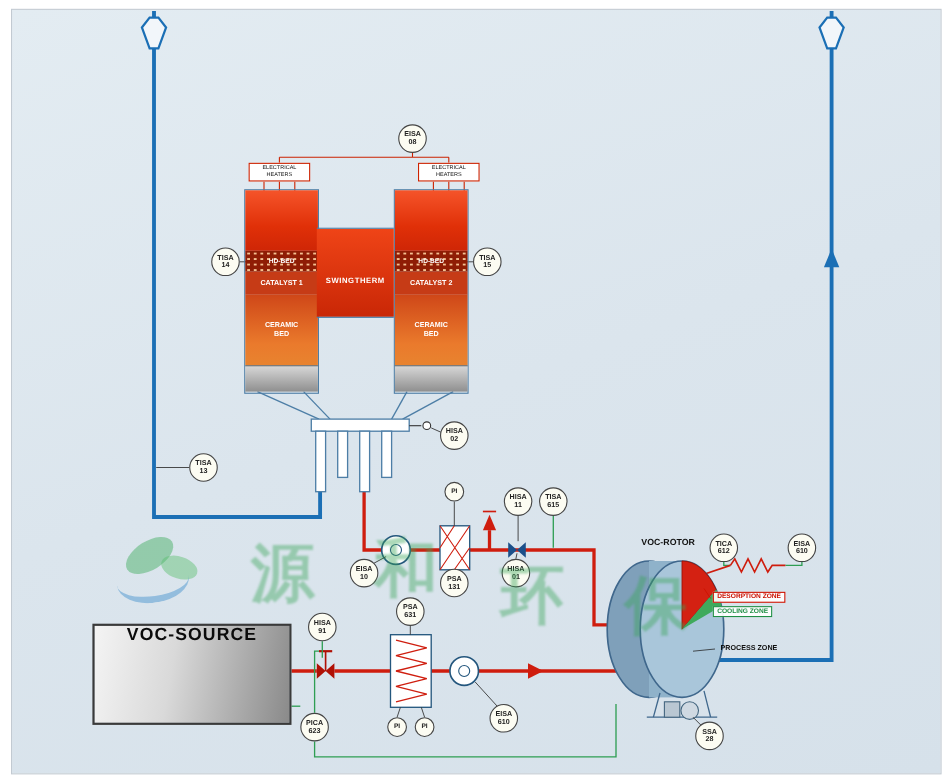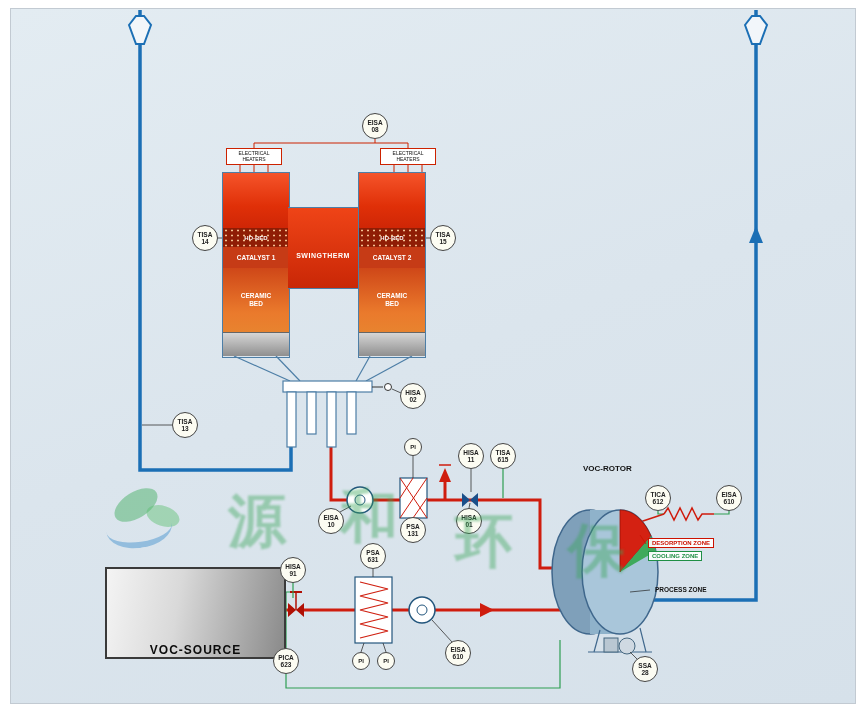--- a/index.html
+++ b/index.html
@@ -29,26 +29,26 @@
   .heater-box{position:absolute;width:56px;height:17px;background:#fff;border:1px solid #cc2200;
           z-index:2;display:flex;align-items:center;justify-content:center;text-align:center;
           font-size:5px;line-height:1.15;color:#111;padding:1px;box-sizing:border-box;}
   
   .bubble{position:absolute;width:26px;height:26px;border-radius:50%;background:#fcfcf2;
           border:1px solid #444;box-sizing:border-box;z-index:5;
           display:flex;flex-direction:column;align-items:center;justify-content:center;
           font-size:6.5px;font-weight:bold;color:#222;line-height:1.15;text-align:center;}
   .bubble.small{width:18px;height:18px;font-size:6px;}
   
-  .voc-source{position:absolute;left:105px;top:567px;width:177px;height:88px;z-index:2;
+  .voc-source{position:absolute;left:84px;top:567px;width:177px;height:88px;z-index:2;
           background:linear-gradient(100deg,#f4f4f4 0%,#d9d9d9 40%,#8a8a8a 100%);
-          border:2px solid #3a3a3a;display:flex;align-items:flex-end;justify-content:center;
-          font-size:12px;font-weight:bold;letter-spacing:1px;color:#0b0b0b;}
-  
-  .rotor-title{position:absolute;left:583px;top:464px;z-index:3;font-size:8px;font-weight:bold;color:#111;}
+          border:2px solid #3a3a3a;display:flex;align-items:flex-start;justify-content:center;
+          font-size:16px;font-weight:bold;letter-spacing:1px;color:#0b0b0b;}
+  
+  .rotor-title{position:absolute;left:583px;top:488px;z-index:3;font-size:8px;font-weight:bold;color:#111;}
   .zone-label{position:absolute;z-index:3;font-size:6px;font-weight:bold;padding:1px 3px;
           background:rgba(255,255,255,.92);border:1px solid;white-space:nowrap;}
   .zl-desorption{left:648px;top:538px;color:#cc1100;border-color:#cc1100;}
   .zl-cooling{left:648px;top:551px;color:#1f8f45;border-color:#1f8f45;}
   .zl-process{left:652px;top:585px;color:#111;border:none;background:transparent;font-size:6.5px;}
   
   .wm{position:absolute;z-index:6;pointer-events:none;}
   .wm-char{position:absolute;font-size:58px;font-weight:bold;color:rgba(58,165,88,.42);
            filter:blur(1.2px);font-family:"DejaVu Sans",sans-serif;}
   .wm-leaf1{position:absolute;left:112px;top:492px;width:48px;height:26px;border-radius:50%;

